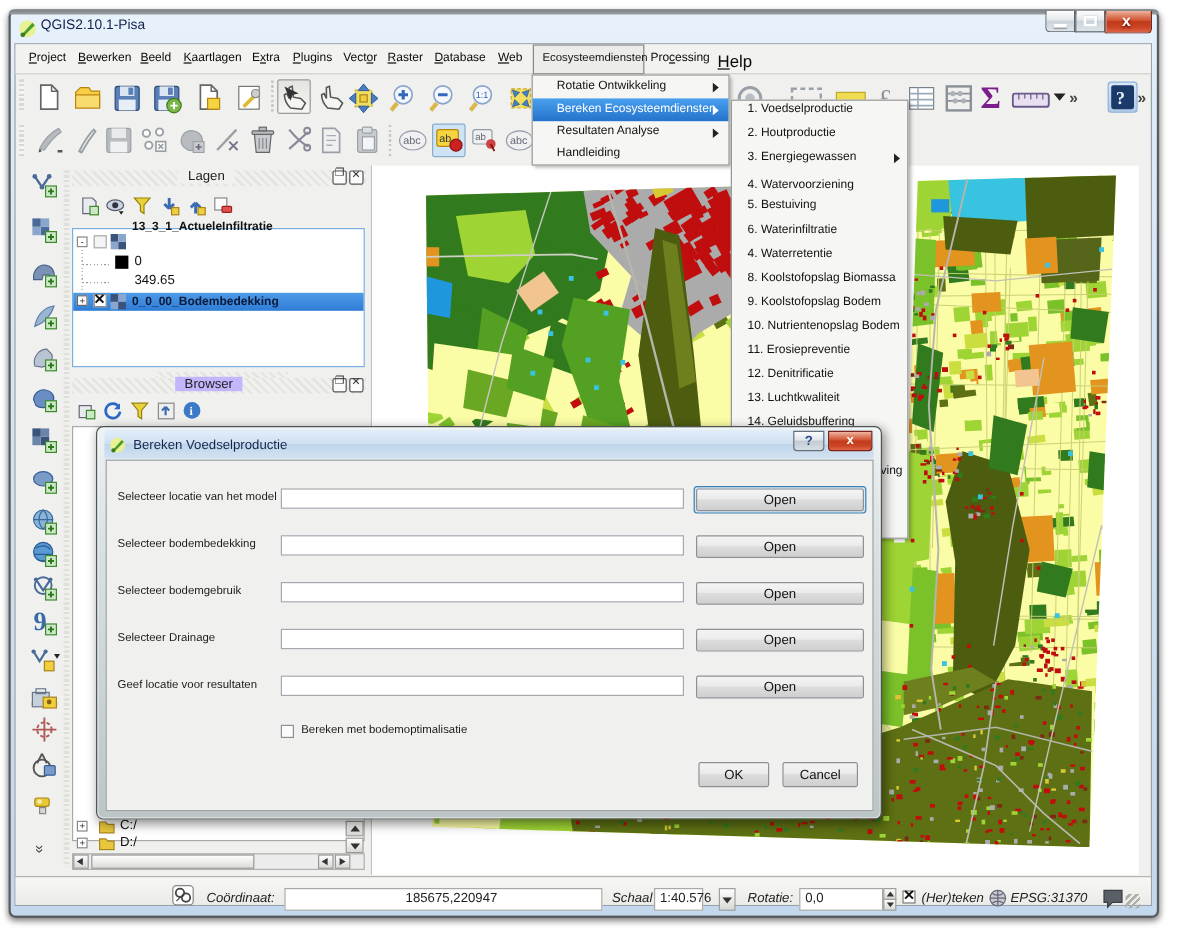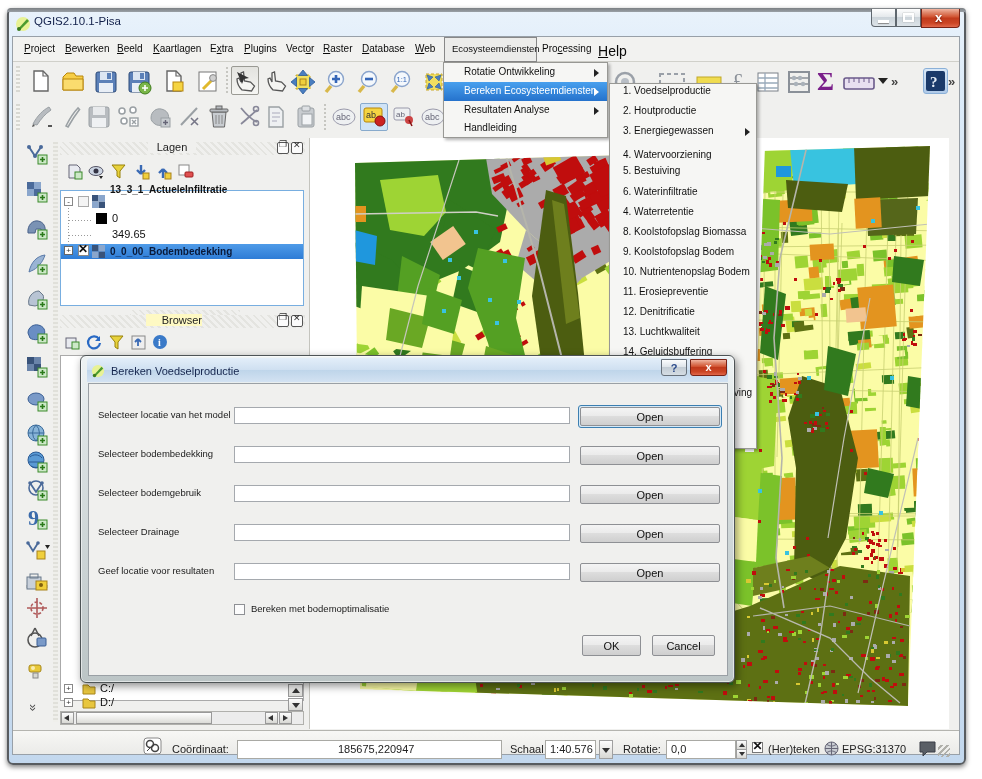--- a/index.html
+++ b/index.html
@@ -1,18 +1,18 @@
 <!DOCTYPE html>
 <html><head><meta charset="utf-8"><style>
   * { margin:0; padding:0; box-sizing:border-box; }
   html,body { width:982px; height:779px; background:#fff; overflow:hidden;
     font-family:"Liberation Sans", sans-serif; }
   .abs { position:absolute; }
   .chev { font-size:13px; color:#444; font-weight:bold; }
-  .stxt { font-size:11px; color:#222; }
+  .stxt { font-size:11px; color:#222;font-style:italic; }
   .sfield { position:absolute; background:#fff; border:1px solid #a9a9a4; height:19px; font-size:11px; color:#222; }
   .mnarrow { width:0; height:0; border-top:4px solid transparent; border-bottom:4px solid transparent; border-left:5px solid #222; }
   .pbtn { position:absolute; width:12px; height:12px; border:1px solid #555; border-radius:2px; background:#fbfbfb; z-index:2; }
   .sep { position:absolute; width:2px; height:26px;
     background:repeating-linear-gradient(180deg,#c6c6c1 0 2px,transparent 2px 4px); }
 </style></head><body>
 <div class="abs" style="left:7px;top:8px;width:959px;height:757px;border-radius:6px;border:2px solid #585c60;
   background:linear-gradient(180deg,#e9f2fb 0%,#dcebf9 10%,#cfe1f3 55%,#c3d8ee 100%);
   box-shadow:0 2px 5px rgba(0,0,0,.5), inset 0 1px 0 rgba(255,255,255,.7);"></div>
 <div class="abs" style="left:7px;top:8px;width:959px;height:4px;border-radius:6px 6px 0 0;background:linear-gradient(180deg,#7b7f83,#9aa0a6)"></div>
@@ -1889,21 +1889,21 @@
       <rect x="6.5" y="0" width="6.5" height="6.5" fill="#8aa6cc"></rect>
       <rect x="0" y="6.5" width="6.5" height="6.5" fill="#8aa6cc"></rect>
     </g>
   </svg>
 <div class="abs" style="left:110px;top:246px;font-size:10px;font-weight:bold;color:#0a1a3a;z-index:3">0_0_00_Bodembedekking</div>
 <div class="abs" style="left:68px;top:208px;width:1px;height:40px;background:repeating-linear-gradient(180deg,#999 0 1px,transparent 1px 3px);z-index:2"></div>
 <div class="abs" style="left:69px;top:220px;width:24px;height:1px;background:repeating-linear-gradient(90deg,#999 0 1px,transparent 1px 3px);z-index:2"></div>
 <div class="abs" style="left:69px;top:235px;width:24px;height:1px;background:repeating-linear-gradient(90deg,#999 0 1px,transparent 1px 3px);z-index:2"></div>
 <div class="abs" style="left:130px;top:310px;width:110px;height:6px;background:repeating-linear-gradient(45deg,#e4e4e0 0 2px,#f0f0ee 2px 5px)"></div>
 <div class="abs" style="left:60px;top:315px;width:245px;height:13px;background:repeating-linear-gradient(45deg,#e4e4e0 0 2px,#f0f0ee 2px 5px)"></div>
-<div class="abs" style="left:146px;top:314px;width:56px;background:#fef9c3;font-size:11px;color:#222;text-align:right;z-index:2">Browser</div>
+<div class="abs" style="left:146px;top:314px;width:56px;background:#c4b5fd;font-size:11px;color:#222;text-align:center;z-index:2">Browser</div>
 <div class="pbtn" style="left:277px;top:315px"></div>
 <div class="pbtn" style="left:291px;top:315px"></div>
 <div class="abs" style="left:279px;top:312px;font-size:9px;color:#333;z-index:3">❐</div>
 <div class="abs" style="left:293px;top:313px;font-size:9px;color:#333;z-index:3">✕</div>
 <svg class="abs" style="left:64px;top:334px;z-index:3;" width="17" height="17" viewBox="0 0 17 17">
     <rect x="2" y="4" width="10" height="10" fill="#e8eaf0" stroke="#667"></rect>
     <rect x="8" y="8" width="7" height="7" fill="#cde8c8" stroke="#3a8a2a"></rect>
   </svg>
 <svg class="abs" style="left:86px;top:334px;z-index:3;" width="17" height="17" viewBox="0 0 17 17">
     <path d="M13 5 A6 6 0 1 0 14 9" fill="none" stroke="#2a6ac4" stroke-width="2.2"></path>
@@ -1949,21 +1949,21 @@
     <rect x="1" y="1" width="17" height="16" rx="3" fill="#fff" stroke="#888"></rect>
     <circle cx="7" cy="7" r="3.5" fill="none" stroke="#444" stroke-width="1.5"></circle>
     <circle cx="12" cy="11" r="3.5" fill="none" stroke="#444" stroke-width="1.5"></circle>
     <path d="M4 14 l3 -3" stroke="#444"></path>
   </svg>
 <div class="abs stxt" style="left:172px;top:743px">Coördinaat:</div>
 <div class="sfield" style="left:237px;top:740px;width:265px">
     <span style="position:absolute;left:100px;top:2px">185675,220947</span>
   </div>
 <div class="abs stxt" style="left:510px;top:743px">Schaal</div>
-<div class="sfield" style="left:545px;top:740px;width:51px">
+<div class="sfield" style="left:545px;top:740px;width:41px">
     <span style="position:absolute;left:4px;top:2px">1:40.576</span>
   </div>
 <div class="abs" style="left:599px;top:740px;width:14px;height:19px;border:1px solid #a0a0a0;background:linear-gradient(180deg,#fdfdfd,#d8d8d4)"></div>
 <div class="abs" style="left:602px;top:748px;width:0;height:0;border-left:4px solid transparent;border-right:4px solid transparent;border-top:5px solid #333"></div>
 <div class="abs stxt" style="left:623px;top:743px">Rotatie:</div>
 <div class="sfield" style="left:666px;top:740px;width:70px">
     <span style="position:absolute;left:4px;top:2px">0,0</span>
   </div>
 <div class="abs" style="left:736px;top:740px;width:11px;height:10px;border:1px solid #a0a0a0;background:linear-gradient(180deg,#fdfdfd,#d8d8d4)"></div>
 <div class="abs" style="left:736px;top:749px;width:11px;height:10px;border:1px solid #a0a0a0;background:linear-gradient(180deg,#fdfdfd,#d8d8d4)"></div>

